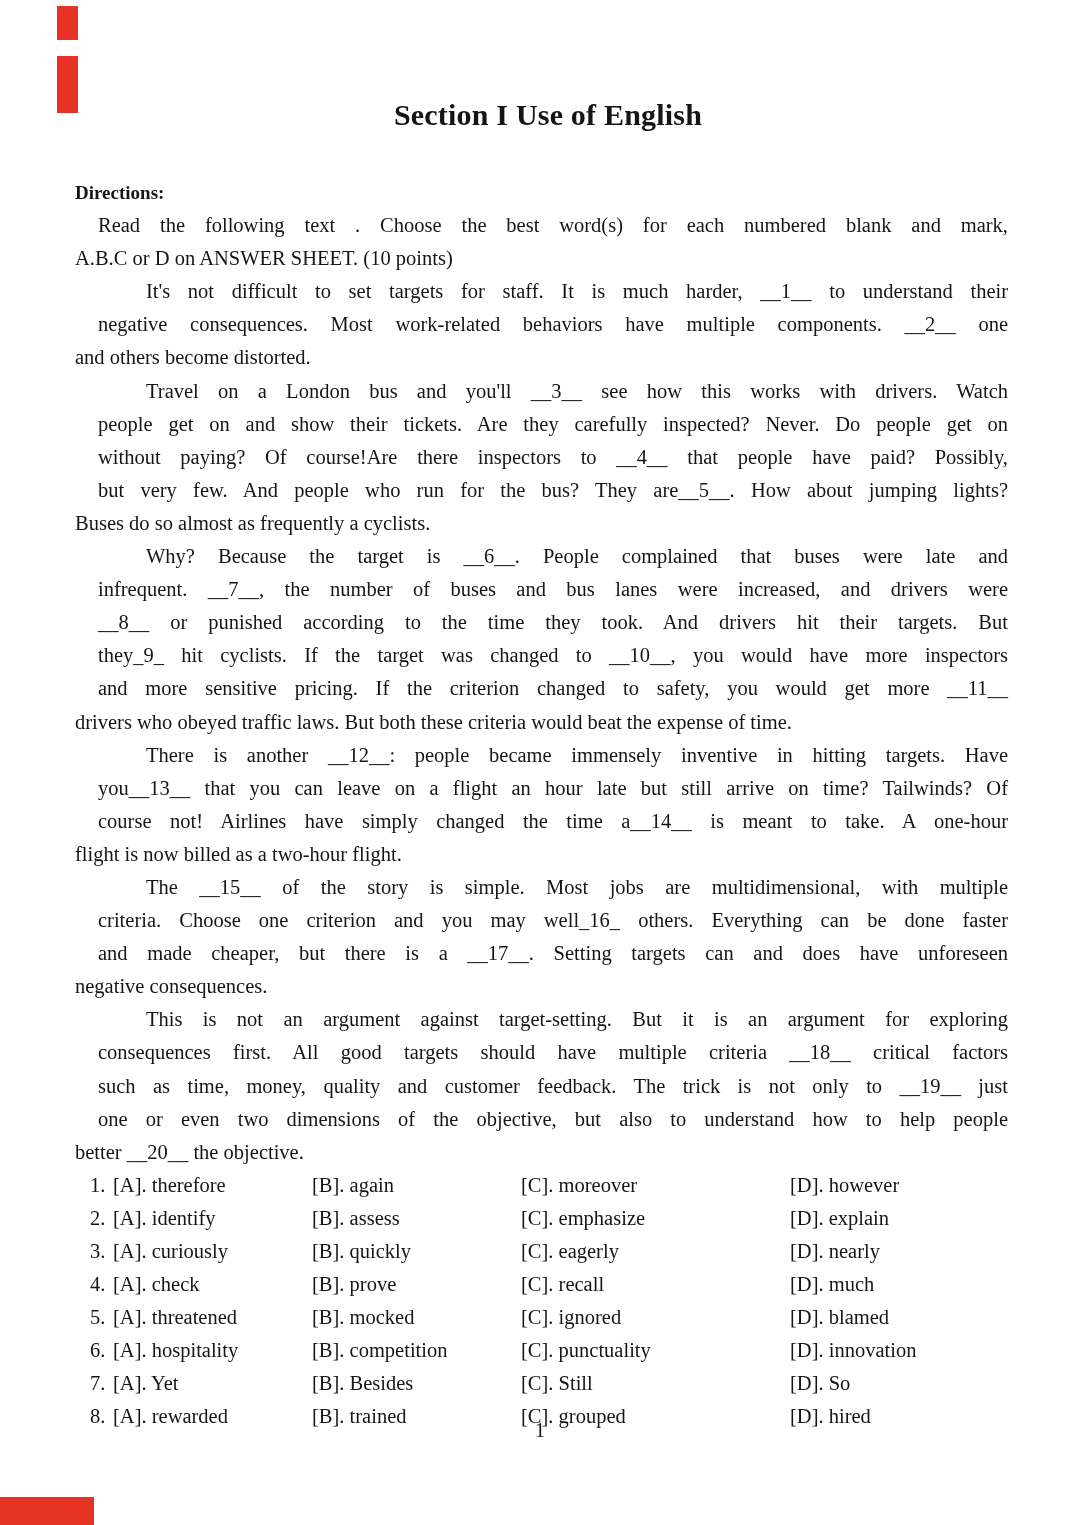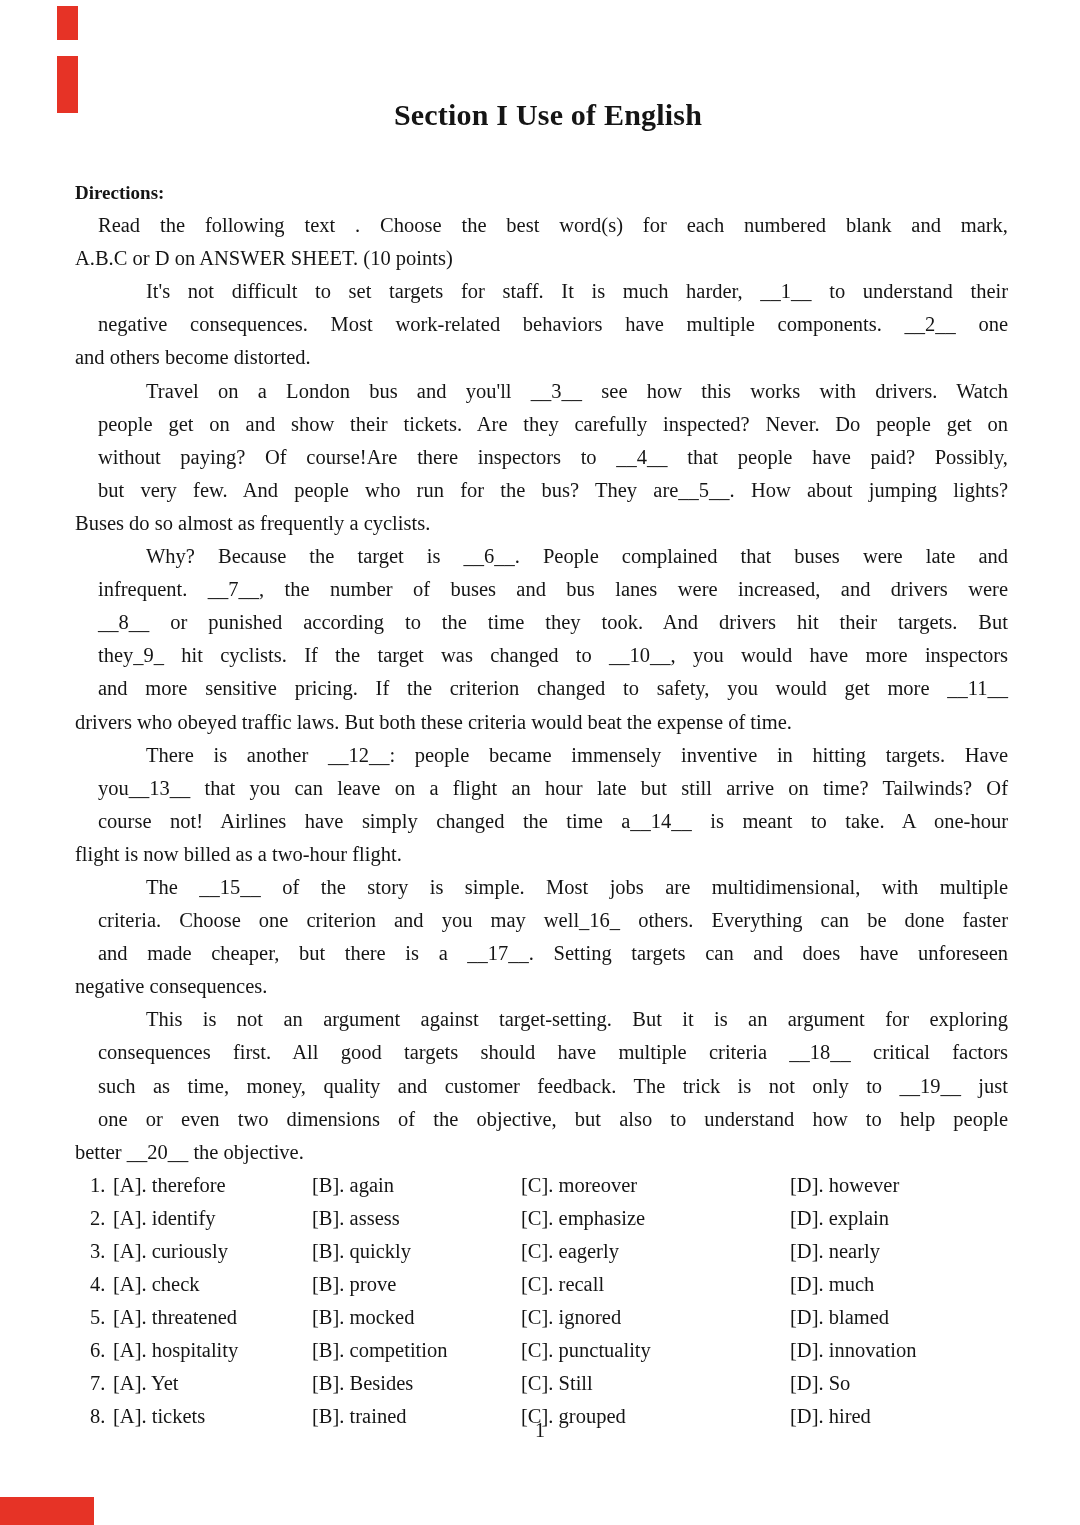--- a/index.html
+++ b/index.html
@@ -149,21 +149,21 @@
     </div>
     <div class="opt-row">
       <span class="num">7.</span>
       <span class="ca">[A]. Yet</span>
       <span class="cb">[B]. Besides</span>
       <span class="cc">[C]. Still</span>
       <span class="cd">[D]. So</span>
     </div>
     <div class="opt-row">
       <span class="num">8.</span>
-      <span class="ca">[A]. tickets</span>
+      <span class="ca">[A]. rewarded</span>
       <span class="cb">[B]. trained</span>
       <span class="cc">[C]. grouped</span>
       <span class="cd">[D]. hired</span>
     </div>
 
   </div>
 
   <div class="pagenum">1</div>
 
 </div>

